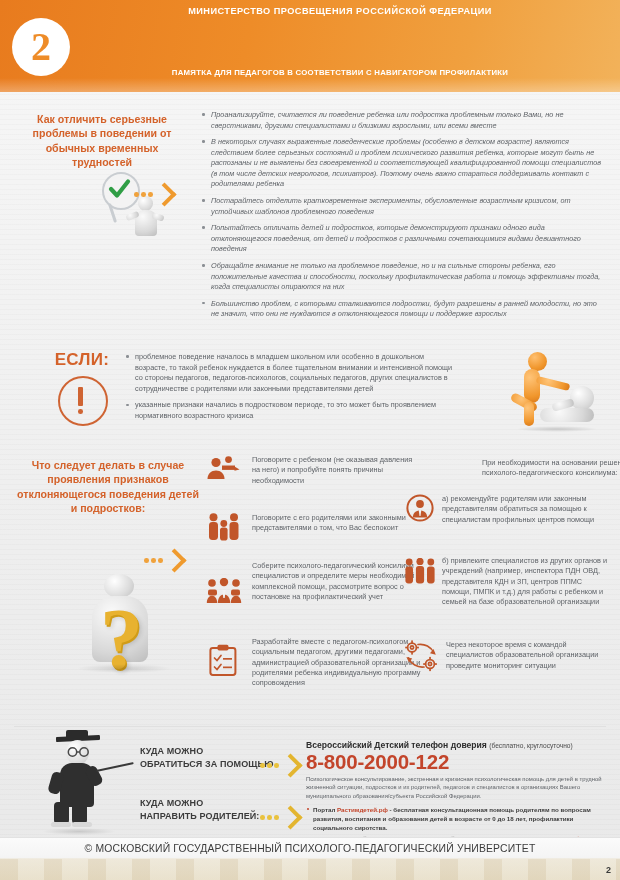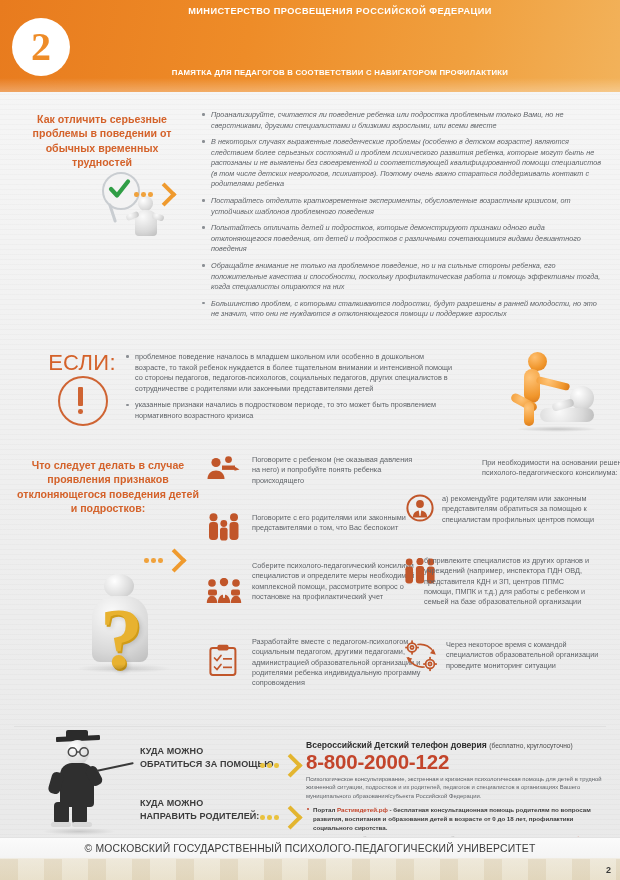--- a/index.html
+++ b/index.html
@@ -193,21 +193,21 @@
       <li>Проанализируйте, считается ли поведение ребенка или подростка проблемным только Вами, но не сверстниками, другими специалистами и близкими взрослыми, или всеми вместе</li>
       <li>В некоторых случаях выраженные поведенческие проблемы (особенно в детском возрасте) являются следствием более серьезных состояний и проблем психического развития ребенка, которые могут быть не распознаны и не выявлены без своевременной и соответствующей квалифицированной помощи специалистов (в том числе детских неврологов, психиатров). Поэтому очень важно стараться поддерживать контакт с родителями ребенка</li>
       <li>Постарайтесь отделить кратковременные эксперименты, обусловленные возрастным кризисом, от устойчивых шаблонов проблемного поведения</li>
       <li>Попытайтесь отличать детей и подростков, которые демонстрируют признаки одного вида отклоняющегося поведения, от детей и подростков с различными сочетающимися видами девиантного поведения</li>
       <li>Обращайте внимание не только на проблемное поведение, но и на сильные стороны ребенка, его положительные качества и способности, поскольку профилактическая работа и помощь эффективны тогда, когда специалисты опираются на них</li>
       <li>Большинство проблем, с которыми сталкиваются подростки, будут разрешены в ранней молодости, но это не значит, что они не нуждаются в отклоняющегося помощи и поддержке взрослых</li>
     </ul>
   </div>
 
   <div class="hblock" style="left:28px;top:350px;width:108px;text-align:center;">
-    <div style="color:#d4622a;font-weight:normal;font-size:22px;letter-spacing:.3px;">ЕСЛИ:</div>
+    <div style="color:#d4622a;font-weight:bold;font-size:17px;letter-spacing:.3px;">ЕСЛИ:</div>
   </div>
   <div style="position:absolute;left:58px;top:376px;width:50px;height:50px;">
     <div class="excl-ring" style="left:0;top:0;"></div>
     <div class="excl-bar" style="left:20.4px;top:11px;"></div>
     <div class="excl-dot" style="left:20.3px;top:33px;"></div>
   </div>
 
   <div class="hblock" style="left:124px;top:352px;width:330px;">
     <ul class="bul">
       <li>проблемное поведение началось в младшем школьном или особенно в дошкольном возрасте, то такой ребенок нуждается в более тщательном внимании и интенсивной помощи со стороны педагогов, педагогов-психологов, социальных педагогов, других специалистов в сотрудничестве с родителями или законными представителями детей</li>
@@ -282,21 +282,21 @@
       <rect x="1.4" y="4" width="25" height="27" rx="2.4" fill="none" stroke="#c1562a" stroke-width="2"></rect>
       <rect x="8.5" y="0.8" width="11" height="5.6" rx="1.6" fill="#c1562a"></rect>
       <path d="M5.5 14 L8 16.5 L12 11.5" fill="none" stroke="#c1562a" stroke-width="1.7" stroke-linecap="round"></path>
       <path d="M5.5 23 L8 25.5 L12 20.5" fill="none" stroke="#c1562a" stroke-width="1.7" stroke-linecap="round"></path>
       <rect x="14" y="14" width="9" height="1.7" fill="#c1562a"></rect>
       <rect x="14" y="22.5" width="9" height="1.7" fill="#c1562a"></rect>
     </svg>
   </div>
 
   <div class="hblock" style="left:252px;top:455px;width:168px;">
-    <div class="body-txt">Поговорите с ребенком (не оказывая давления на него) и попробуйте понять ребенка происходящего</div>
+    <div class="body-txt">Поговорите с ребенком (не оказывая давления на него) и попробуйте понять причины необходимости</div>
   </div>
   <div class="hblock" style="left:252px;top:513px;width:172px;">
     <div class="body-txt">Поговорите с его родителями или законными представителями о том, что Вас беспокоит</div>
   </div>
   <div class="hblock" style="left:252px;top:561px;width:172px;">
     <div class="body-txt">Соберите психолого-педагогический консилиум специалистов и определите меры необходимой комплексной помощи, рассмотрите вопрос о постановке на профилактический учет</div>
   </div>
   <div class="hblock" style="left:252px;top:637px;width:172px;">
     <div class="body-txt">Разработайте вместе с педагогом-психологом, социальным педагогом, другими педагогами, администрацией образовательной организации и родителями ребенка индивидуальную программу сопровождения</div>
   </div>
@@ -344,21 +344,21 @@
           <rect x="25.2" y="28.1" width="1.7" height="3"></rect>
         <rect x="19.2" y="23.2" width="3" height="1.7"></rect>
           <rect x="29.9" y="23.2" width="3" height="1.7"></rect>
       </g>
     </svg>
   </div>
 
   <div class="hblock" style="left:442px;top:494px;width:168px;">
     <div class="body-txt">а)   рекомендуйте родителям или законным представителям обратиться за помощью к специалистам профильных центров помощи</div>
   </div>
-  <div class="hblock" style="left:424px;top:556px;width:168px;">
+  <div class="hblock" style="left:442px;top:556px;width:168px;">
     <div class="body-txt">б)   привлеките специалистов из других органов и учреждений (например, инспектора ПДН ОВД, представителя КДН и ЗП, центров ППМС помощи, ПМПК и т.д.) для работы с ребенком и семьей на базе образовательной организации</div>
   </div>
   <div class="hblock" style="left:446px;top:640px;width:168px;">
     <div class="body-txt">Через некоторое время с командой специалистов образовательной организации проведите мониторинг ситуации</div>
   </div>
 
   <div class="sep" style="left:14px;top:726px;width:592px;"></div>
 
   <div class="prof" style="left:36px;top:732px;width:104px;height:104px;">
     <div class="prof-hat" style="left:20px;top:4px;width:44px;height:4.6px;border-radius:1px;transform:rotate(-3deg);"></div>

